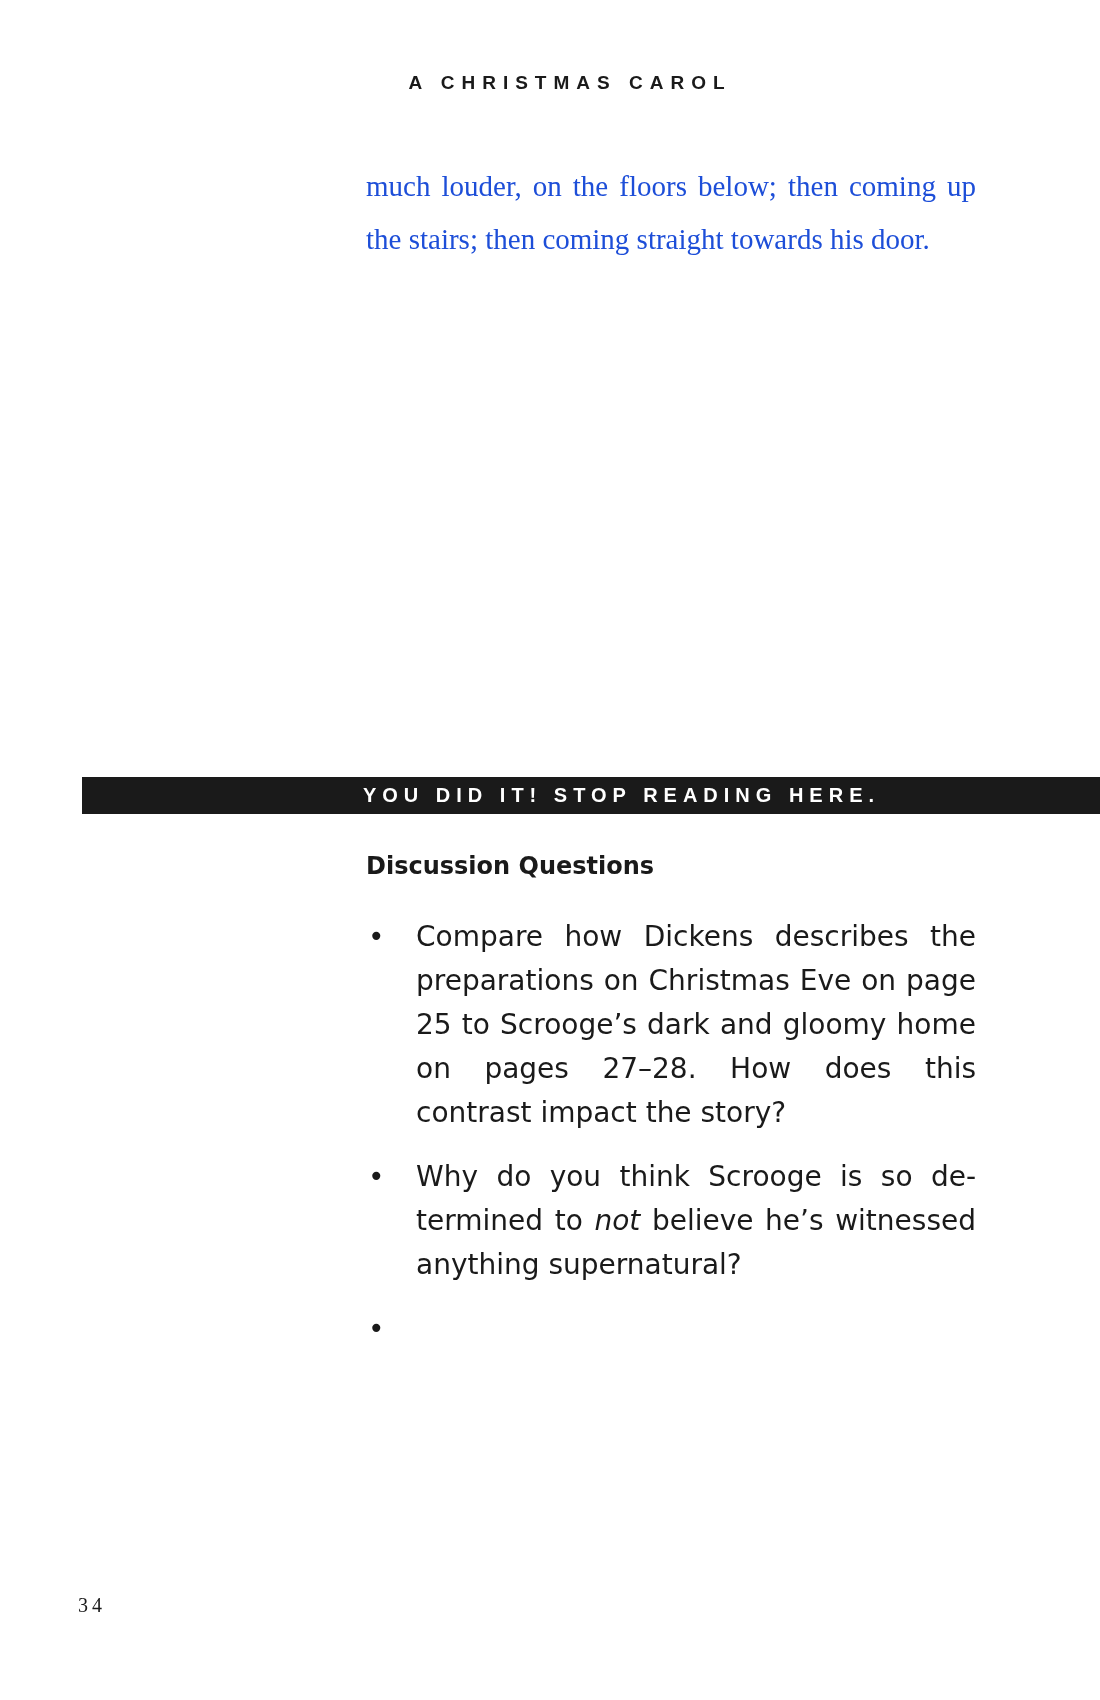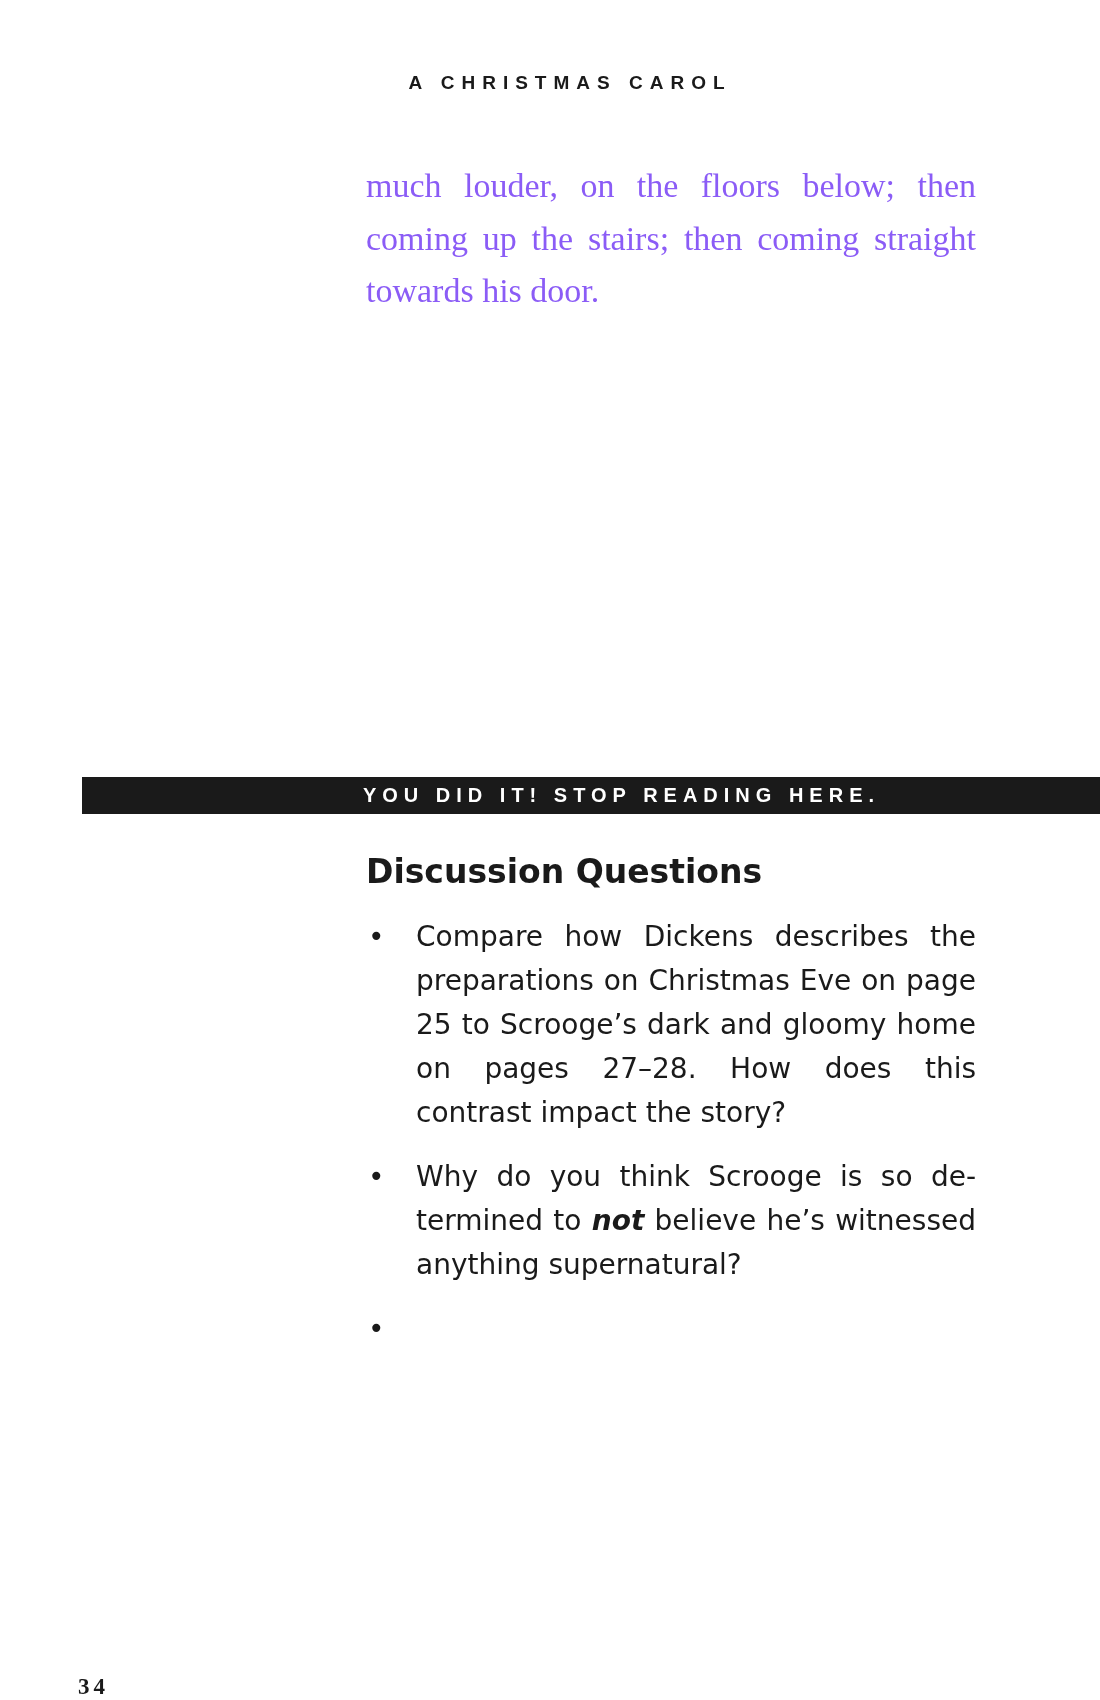--- a/index.html
+++ b/index.html
@@ -4,46 +4,46 @@
 <style>
   html, body { margin: 0; padding: 0; background: #ffffff; }
   body { width: 1100px; height: 1700px; position: relative; overflow: hidden; color: #1a1a1a; }
   .running-head {
     position: absolute; left: 0; width: 1100px; top: 72px; text-align: center;
     font-family: "Liberation Sans", sans-serif; font-weight: bold; font-size: 19px;
     letter-spacing: 7px; color: #1a1a1a; padding-left: 20px;
   }
   .prose {
     position: absolute; left: 366px; top: 160px; width: 610px;
-    font-family: "Liberation Serif", serif; font-size: 34px; line-height: 52.5px;
-    color: #8b5cf6; text-align: justify;
+    font-family: "Liberation Serif", serif; font-size: 29px; line-height: 52.5px;
+    color: #1d4ed8; text-align: justify;
   }
   .prose p { margin: 0; }
   .prose p.indent { text-indent: 34px; }
   .banner {
     position: absolute; left: 82px; top: 777px; width: 1079px; height: 37px;
     background: #1a1a1a; color: #ffffff; text-align: center;
     font-family: "Liberation Sans", sans-serif; font-weight: bold; font-size: 20px;
     letter-spacing: 6px; line-height: 37px;
   }
   .dq-title {
     position: absolute; left: 366px; top: 852px;
-    font-family: "DejaVu Sans", sans-serif; font-weight: bold; font-size: 33px; color: #1a1a1a;
+    font-family: "DejaVu Sans", sans-serif; font-weight: bold; font-size: 24px; color: #1a1a1a;
   }
   .dq-list {
     position: absolute; left: 366px; top: 915px; width: 610px; margin: 0; padding: 0; list-style: none;
     font-family: "DejaVu Sans", sans-serif; font-size: 28px; line-height: 44px; color: #1a1a1a;
   }
   .dq-item { position: relative; padding-left: 50px; margin-bottom: 20px; text-align: justify; }
   .bullet { position: absolute; left: 2px; top: 0; }
   .page-number {
-    position: absolute; left: 78px; top: 1674px;
-    font-family: "Liberation Serif", serif; font-weight: bold; font-size: 23px; letter-spacing: 4px;
+    position: absolute; left: 78px; top: 1594px;
+    font-family: "Liberation Serif", serif; font-weight: normal; font-size: 20px; letter-spacing: 4px;
   }
-  em { font-style: italic; font-weight: bold; }
+  em { font-style: italic; }
 </style>
 </head>
 <body>
 
 <div class="running-head">A CHRISTMAS CAROL</div>
 
 <div class="prose">
   <p>much louder, on the floors below; then coming up the stairs; then coming straight towards his door.</p>
 </div>
 

